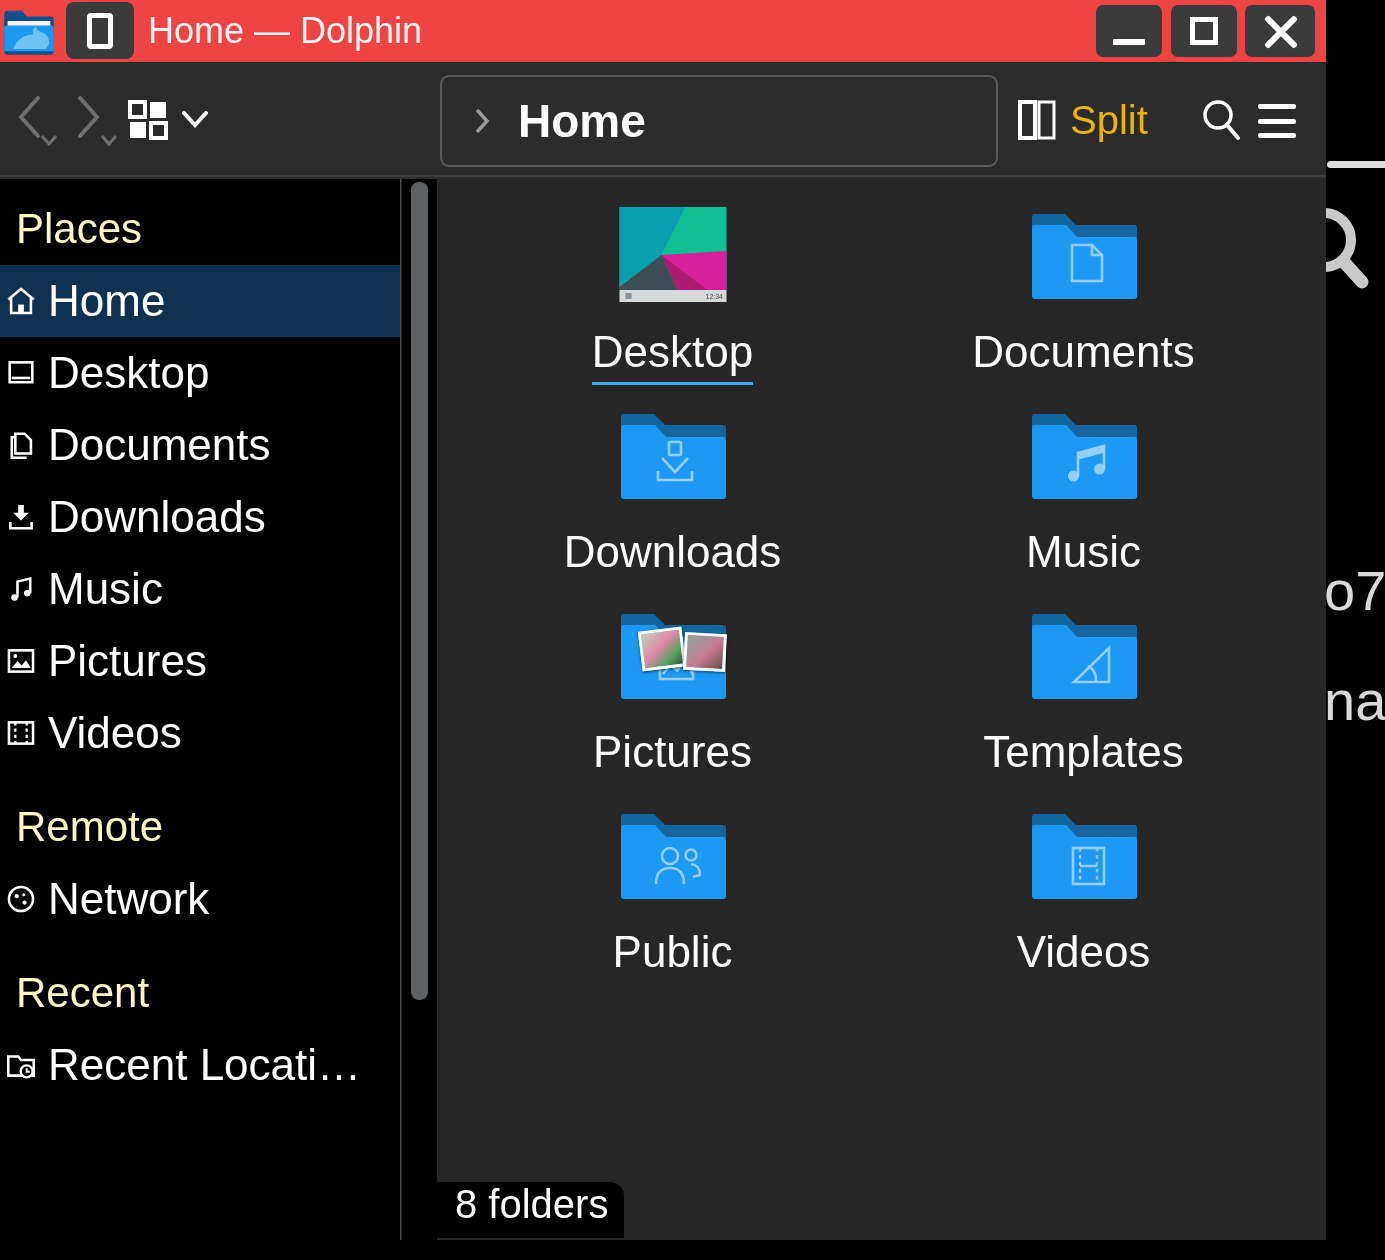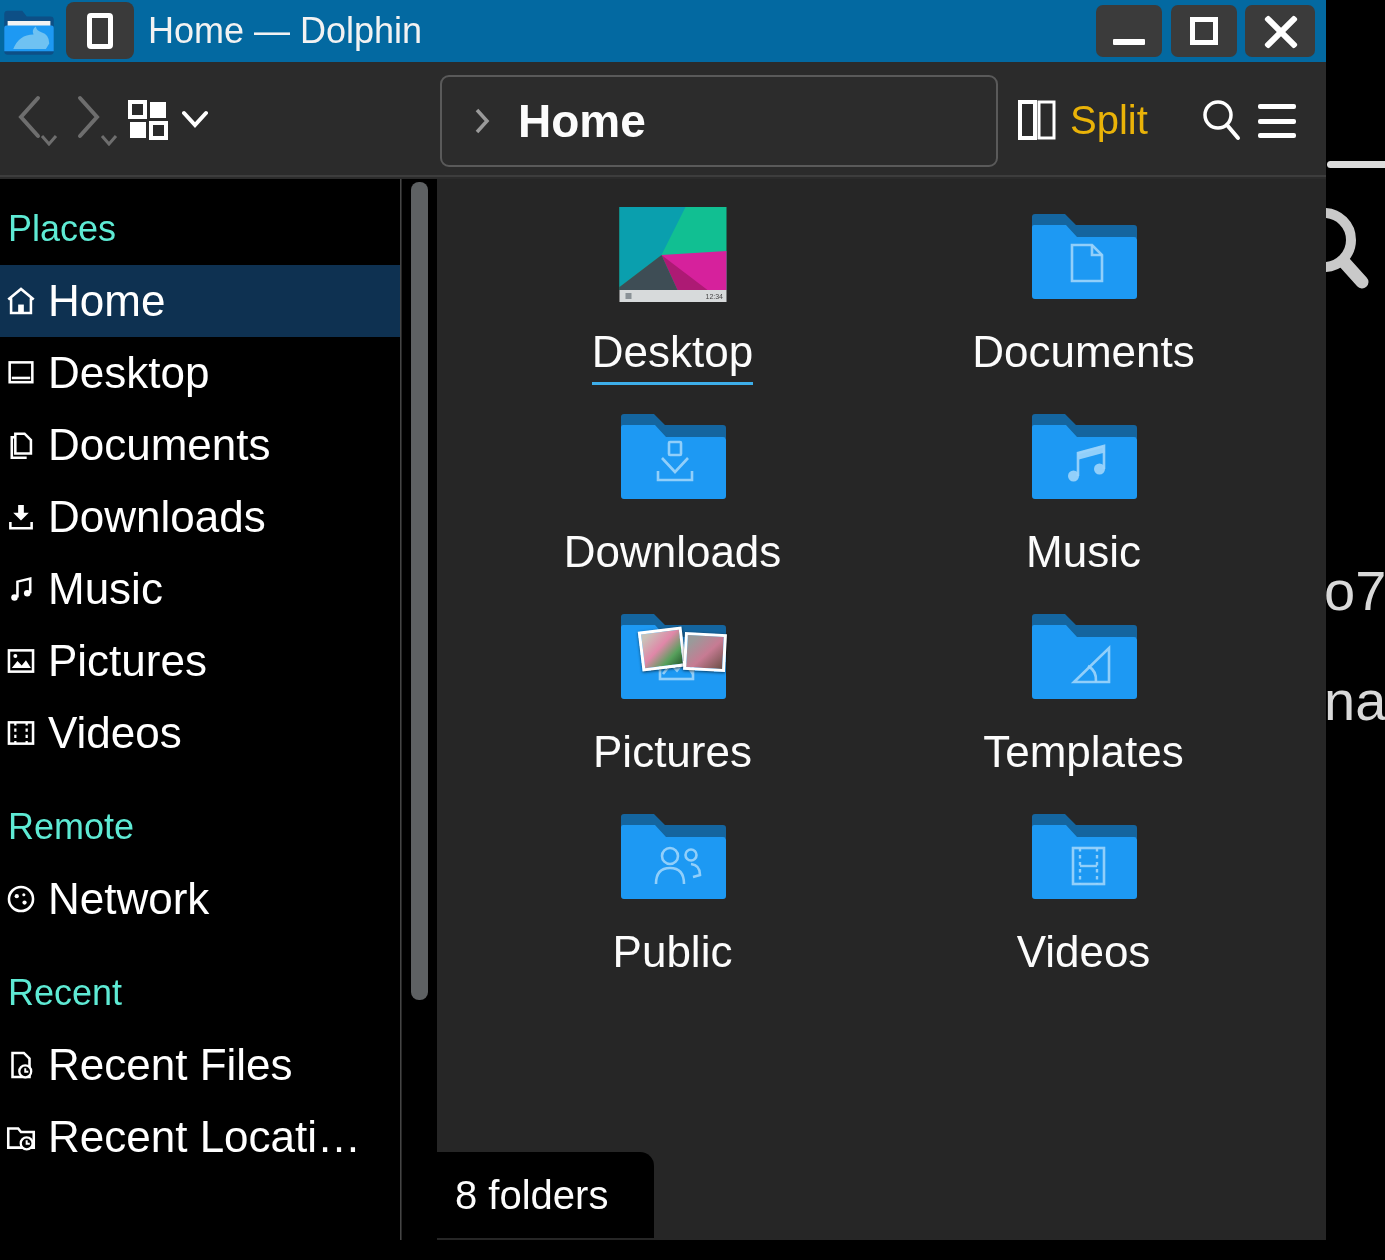--- a/index.html
+++ b/index.html
@@ -1,21 +1,21 @@
 <!DOCTYPE html>
 <html><head>
 <meta charset="utf-8">
 <style>
   html,body{margin:0;padding:0;background:#000;}
   *{box-sizing:border-box;font-family:"Liberation Sans","DejaVu Sans",sans-serif;}
   .screen{position:relative;width:1385px;height:1260px;background:#000;overflow:hidden;}
   .window{position:absolute;left:0;top:0;width:1326px;height:1240px;background:#2b2b2b;}
 
   
-  .titlebar{position:relative;height:62px;background:#0369a1;}
+  .titlebar{position:relative;height:62px;background:#ef4444;}
   .app-icon{position:absolute;left:2px;top:4px;width:54px;height:54px;}
   .tb-sq-btn{position:absolute;left:66px;top:2px;width:68px;height:57px;background:#3a3a3a;border-radius:8px;display:flex;align-items:center;justify-content:center;}
   .tb-sq-btn .glyph{width:26px;height:36px;border:5px solid #fff;border-radius:4px;}
   .win-title{position:absolute;left:148px;top:0;height:62px;display:flex;align-items:center;font-size:36px;color:#f2f2f2;}
   .win-btn{position:absolute;top:5px;width:66px;height:52px;background:#3b3b3b;border-radius:7px;display:flex;align-items:center;justify-content:center;}
   .win-btn.min{left:1096px;}
   .win-btn.max{left:1171px;}
   .win-btn.close{left:1245px;width:70px;}
   .g-min{width:32px;height:6px;background:#fff;margin-top:22px;border-radius:1px;}
   .g-max{width:28px;height:28px;border:5px solid #fff;}
@@ -36,40 +36,40 @@
   .split-btn{position:absolute;left:1018px;top:26px;height:64px;display:flex;align-items:center;}
   .split-icon{width:38px;height:42px;margin-right:14px;}
   .split-label{font-size:40px;color:#eab308;}
   .search-btn{position:absolute;left:1200px;top:36px;width:42px;height:44px;}
   .menu-btn{position:absolute;left:1258px;top:42px;width:38px;height:34px;display:flex;flex-direction:column;justify-content:space-between;}
   .menu-btn i{display:block;height:5px;background:#fff;border-radius:2px;}
 
   
   .content{position:absolute;left:0;top:179px;width:1326px;height:1061px;background:#262626;}
   .sidebar{position:absolute;left:0;top:0;width:401px;height:1061px;background:#000;border-right:1px solid #454545;overflow:hidden;padding-top:14px;}
-  .sb-header{height:72px;display:flex;align-items:center;padding-left:8px;font-size:36px;color:#5eead4;}
+  .sb-header{height:72px;display:flex;align-items:center;padding-left:16px;font-size:42px;color:#fef9c3;}
   .sb-header.gap{margin-top:22px;}
   .sb-item{height:72px;display:flex;align-items:center;padding-left:4px;color:#fff;font-size:44px;white-space:nowrap;}
   .sb-item.selected{background:#0e3151;}
   .sb-ic{width:34px;height:34px;margin-right:10px;flex:0 0 auto;}
   .sb-gutter{position:absolute;left:402px;top:0;width:35px;height:1061px;background:#000;}
   .sb-thumb{position:absolute;left:9px;top:3px;width:17px;height:818px;background:#5e6163;border-radius:8px;}
 
   
   .main{position:absolute;left:437px;top:0;width:889px;height:1061px;background:#262626;}
   .grid{position:absolute;left:30px;top:28px;width:822px;display:grid;grid-template-columns:411px 411px;grid-auto-rows:200px;}
   .cell{display:flex;flex-direction:column;align-items:center;}
   .ficon{position:relative;width:110px;height:95px;}
   .flabel{margin-top:26px;font-size:44px;color:#fcfcfc;line-height:1.1;}
   .sel-underline{border-bottom:3px solid #3daee9;padding-bottom:6px;}
   .photo{position:absolute;border:3px solid #fff;box-shadow:0 1px 3px rgba(0,0,0,.6);}
   .photo1{left:22px;top:22px;width:44px;height:40px;transform:rotate(-7deg);background:linear-gradient(140deg,#c9c2b8 10%,#e087a8 45%,#57a05c 75%,#275c2f);}
   .photo2{left:66px;top:26px;width:42px;height:38px;transform:rotate(3deg);background:linear-gradient(135deg,#9a9a9a 15%,#c77b93 55%,#6b4f46);}
 
-  .status{position:absolute;left:0;bottom:2px;height:86px;background:#000;border-top-right-radius:14px;display:flex;align-items:center;padding:0 46px 0 18px;}
+  .status{position:absolute;left:0;bottom:2px;height:56px;background:#000;border-top-right-radius:14px;display:flex;padding:0 16px 0 18px;}
   .status span{font-size:40px;color:#fcfcfc;}
 
   
   .rstrip{position:absolute;left:1326px;top:0;width:76px;height:1260px;background:#000;overflow:hidden;}
   .r-line{position:absolute;left:1px;top:161px;width:70px;height:7px;background:#dcdcdc;border-radius:5px 0 0 5px;}
   .r-mag{position:absolute;left:-42px;top:198px;width:110px;height:110px;}
   .r-txt{position:absolute;left:-2px;font-size:56px;color:#d9d9d9;white-space:nowrap;}
   .r-txt.t1{top:558px;}
   .r-txt.t2{top:668px;}
 </style>
@@ -211,28 +211,20 @@
           <div class="sb-item">
             <svg class="sb-ic" viewBox="0 0 24 24">
               <circle cx="12" cy="12" r="8.5" fill="none" stroke="#fff" stroke-width="1.8"></circle>
               <circle cx="9" cy="10" r="1.5" fill="#fff"></circle>
               <circle cx="14.5" cy="14.5" r="1.5" fill="#fff"></circle>
               <circle cx="14" cy="9" r="1.1" fill="#fff"></circle>
             </svg>
             <span>Network</span>
           </div>
           <div class="sb-header gap">Recent</div>
-          <div class="sb-item">
-            <svg class="sb-ic" viewBox="0 0 24 24">
-              <path d="M6,3.5 h8 l4,4 V20.5 H6 z" fill="none" stroke="#fff" stroke-width="1.8"></path>
-              <circle cx="15" cy="16.5" r="4.2" fill="#000" stroke="#fff" stroke-width="1.6"></circle>
-              <path d="M15,14.3 v2.4 h2.2" fill="none" stroke="#fff" stroke-width="1.4"></path>
-            </svg>
-            <span>Recent Files</span>
-          </div>
           <div class="sb-item">
             <svg class="sb-ic" viewBox="0 0 24 24">
               <path d="M3,6 h7 l2,2.5 h9 V19.5 H3 z" fill="none" stroke="#fff" stroke-width="1.8"></path>
               <circle cx="16" cy="16.5" r="4.2" fill="#000" stroke="#fff" stroke-width="1.6"></circle>
               <path d="M16,14.3 v2.4 h2.2" fill="none" stroke="#fff" stroke-width="1.4"></path>
             </svg>
             <span>Recent Locati…</span>
           </div>
         </div>
       <div class="sb-gutter">

